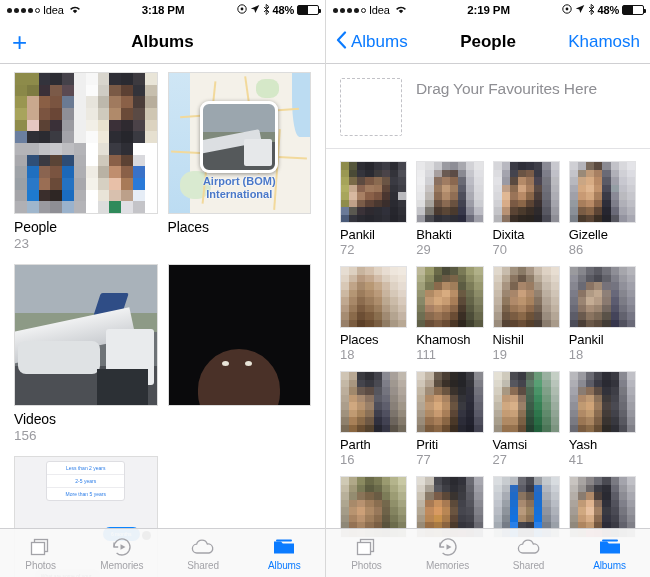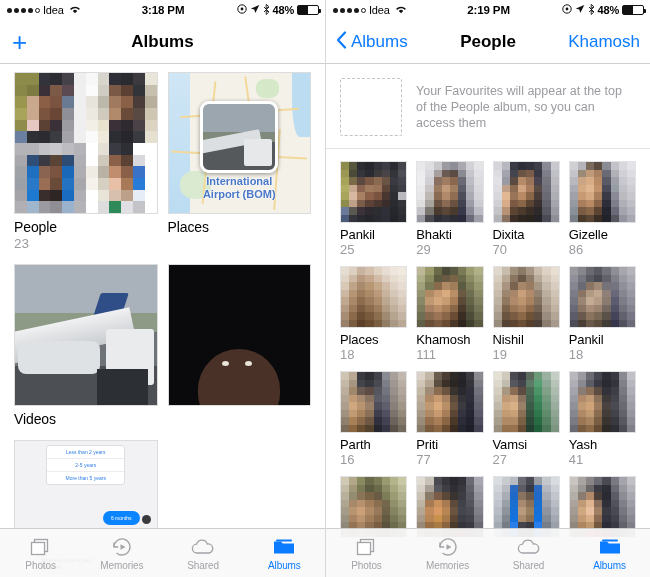--- a/index.html
+++ b/index.html
@@ -448,39 +448,40 @@
               <div class="rd h1"></div>
                 <div class="rd h2"></div>
               <div class="rd v1"></div>
                 <div class="rd v2"></div>
                 <div class="rd v3"></div>
               <div class="pin-photo">
                 <div class="wing"></div>
                   <div class="truck"></div>
               </div>
               <div class="map-label">
+                <div>Airport (BOM)</div>
                 <div>International</div>
-                <div>Airport (BOM)</div>
               </div>
             </div>
           </div>
           <div class="album-name">Places</div>
         </div>
 
         <div class="album">
           <div class="album-thumb">
             <div class="videoimg">
               <div class="tail"></div>
                 <div class="plane-wing"></div>
               <div class="tanker"></div>
                 <div class="truck2"></div>
                 <div class="blk"></div>
             </div>
           </div>
           <div class="album-name">Videos</div>
+          <div class="album-count">156</div>
         </div>
 
         <div class="album">
           <div class="album-thumb">
             <div class="darkimg">
               <div class="face"></div>
                 <div class="eye l"></div>
                 <div class="eye r"></div>
             </div>
           </div>
@@ -604,21 +605,21 @@
       <div class="nav-title">People</div>
       <div class="nav-right">
         <span class="blue-txt">Khamosh</span>
       </div>
     </div>
 
     <div class="people-scroll">
       <div class="fav-row">
         <div class="fav-box"></div>
         <div class="fav-txt">
-          <div class="fav-sub">Your Favourites will appear at the top of the People album, so you can access them</div>
+          <div class="fav-title">Drag Your Favourites Here</div>
         </div>
       </div>
 
       <div class="people-grid">
 
         <div class="person">
           <div class="person-thumb">
               <div class="pix">
             <i style="background:#8e8c4c"></i>
                 <i style="background:#55563c"></i>
@@ -680,21 +681,21 @@
                 <i style="background:#34343c"></i>
                 <i style="background:#2a2a31"></i>
                 <i style="background:#26262d"></i>
                 <i style="background:#2a2a31"></i>
                 <i style="background:#2e2e36"></i>
                 <i style="background:#24242b"></i>
                 <i style="background:#2b2b32"></i>
           </div>
             </div>
           <div class="person-name">Pankil</div>
-          <div class="person-count">25</div>
+          <div class="person-count">72</div>
         </div>
 
         <div class="person">
           <div class="person-thumb">
               <div class="pix">
             <i style="background:#e8e8ea"></i>
                 <i style="background:#dedee0"></i>
                 <i style="background:#c8c8cc"></i>
                 <i style="background:#9a9aa0"></i>
                 <i style="background:#8e8e96"></i>

